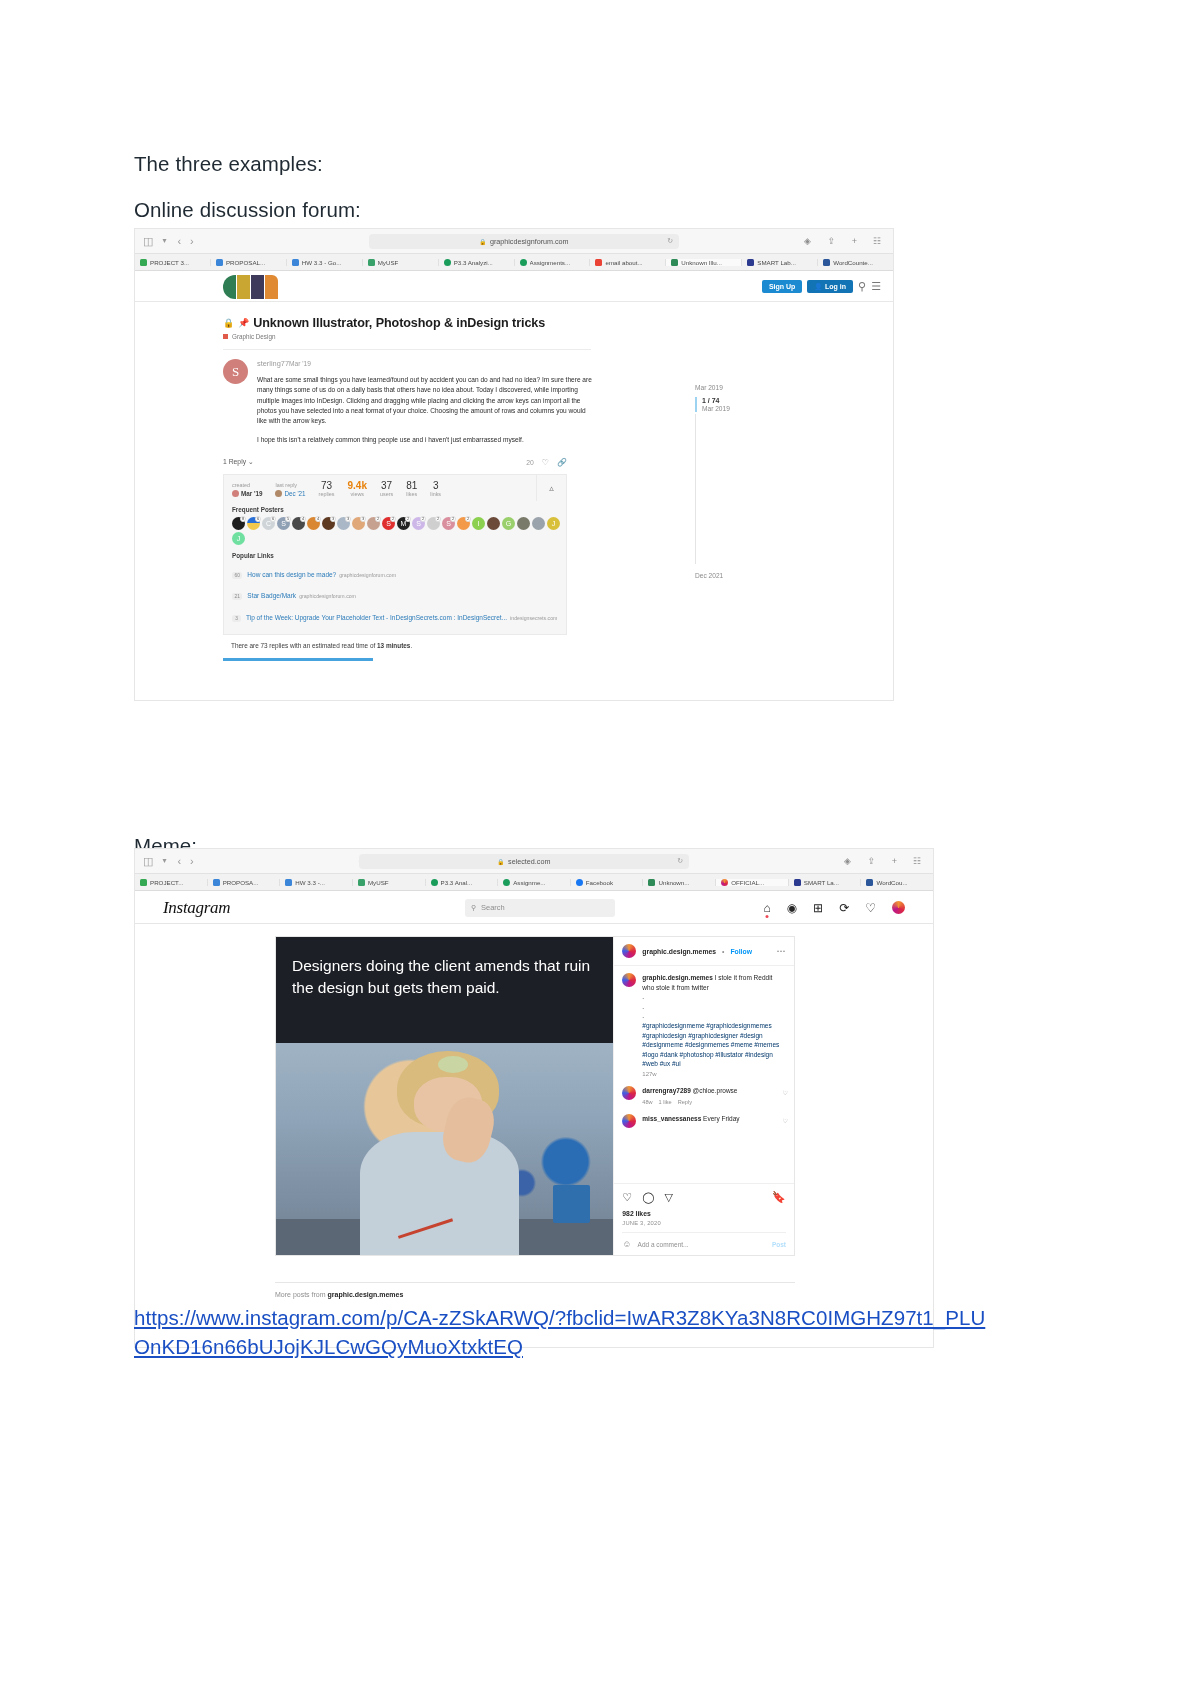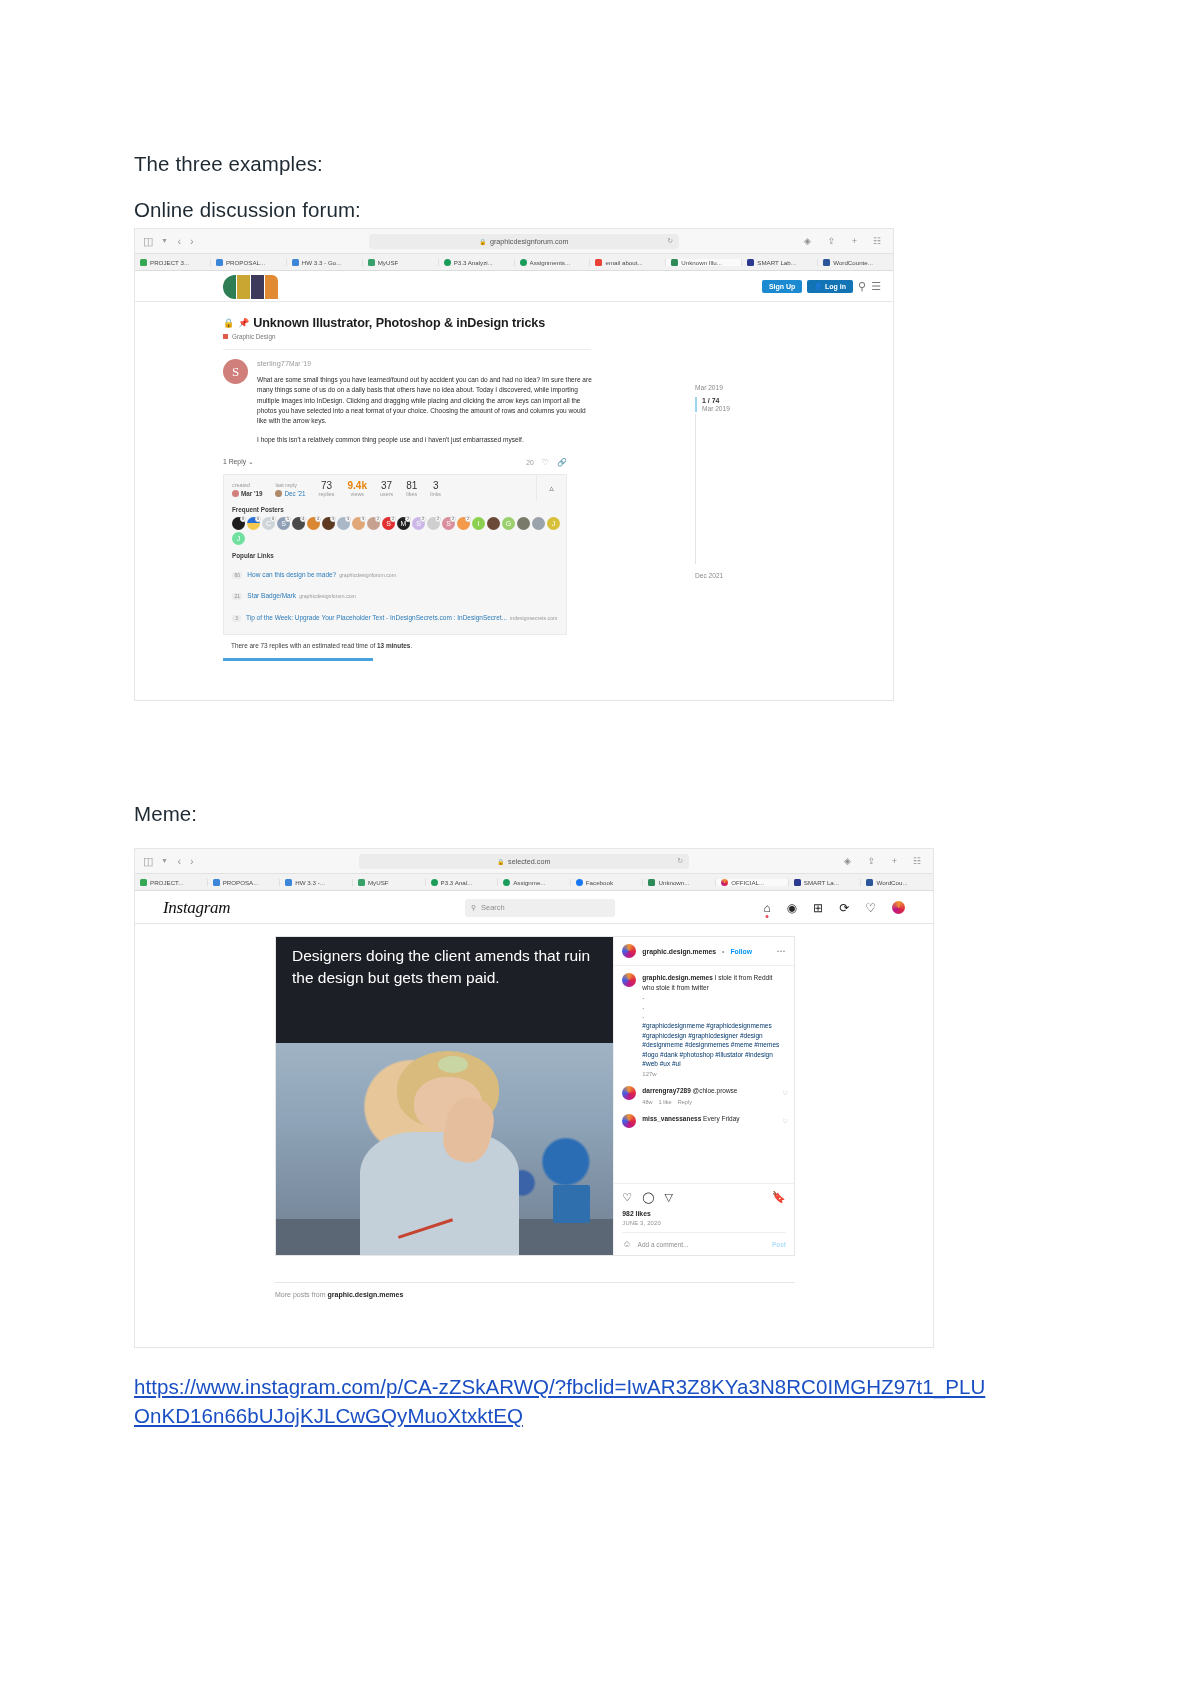--- a/index.html
+++ b/index.html
@@ -172,21 +172,21 @@
   }
   .ig-icons { position:absolute; right:28px; display:flex; align-items:center; gap:16px; }
   .ig-ic { font-size:12px; color:#262626; position:relative; line-height:1; }
   .ig-ic .dot { position:absolute; left:50%; transform:translateX(-50%); bottom:-4px; width:3px; height:3px; background:#ed4956; border-radius:50%; }
   .ig-avatar { width:13px; height:13px; border-radius:50%;
     background: conic-gradient(#f09433,#dc2743,#bc1888,#f09433); }
 
   .ig-post { position:absolute; left:140px; top:44px; width:520px; height:320px; display:flex;
              border:1px solid #e6e6e6; background:#fff;}
   .meme { width:338px; height:318px; background:#1d1f26; position:relative; }
-  .meme-text { padding:8px 16px 0 16px; color:#fff; font-size:15.5px; line-height:22px; font-weight:500; }
+  .meme-text { padding:18px 16px 0 16px; color:#fff; font-size:15.5px; line-height:22px; font-weight:500; }
   .meme-photo {
     position:absolute; left:0; right:0; bottom:0; height:212px;
     background:
       radial-gradient(circle at 66% 74%, #cf5a3a 0 5%, transparent 6%),
       radial-gradient(circle at 73% 66%, #3b63a8 0 4%, transparent 5%),
       radial-gradient(circle at 86% 56%, #2a6db5 0 7%, transparent 8%),
       radial-gradient(circle at 40% 30%, #e7c79a 0 18%, transparent 19%),
       linear-gradient(180deg, #9fb3c4 0%, #8fa4b8 36%, #6f7f91 100%);
     overflow:hidden;
   }
@@ -498,21 +498,21 @@
             <div class="tl-sub">Mar 2019</div>
           </div>
         </div>
         <div class="tl-line"></div>
         <div class="tl-bot">Dec 2021</div>
       </div>
     </div>
   </div>
 
 
-  <div class="doc-line" style="top:802px;">Meme:</div>
+  <div class="doc-line" style="top:834px;">Meme:</div>
 
   <div class="shot" id="insta">
 
     <div class="chrome-top">
       <span class="nav-ic">◫</span>
       <span class="nav-ic sm">▾</span>
       <span class="nav-ic">‹</span>
       <span class="nav-ic">›</span>
       <span class="contrast-ic" style="left:222px;">◖</span>
       <div class="addr" style="width:330px; left:calc(50% - 10px);">
@@ -667,15 +667,15 @@
           </div>
         </div>
       </div>
 
       <div class="ig-morefrom">
         <span>More posts from </span><b>graphic.design.memes</b>
       </div>
     </div>
   </div>
 
-  <div class="doc-link" style="top:1372px;">https://www.instagram.com/p/CA-zZSkARWQ/?fbclid=IwAR3Z8KYa3N8RC0IMGHZ97t1_PLUOnKD16n66bUJojKJLCwGQyMuoXtxktEQ</div>
+  <div class="doc-link" style="top:1303px;">https://www.instagram.com/p/CA-zZSkARWQ/?fbclid=IwAR3Z8KYa3N8RC0IMGHZ97t1_PLUOnKD16n66bUJojKJLCwGQyMuoXtxktEQ</div>
 
 </div>
 
 </body></html>

